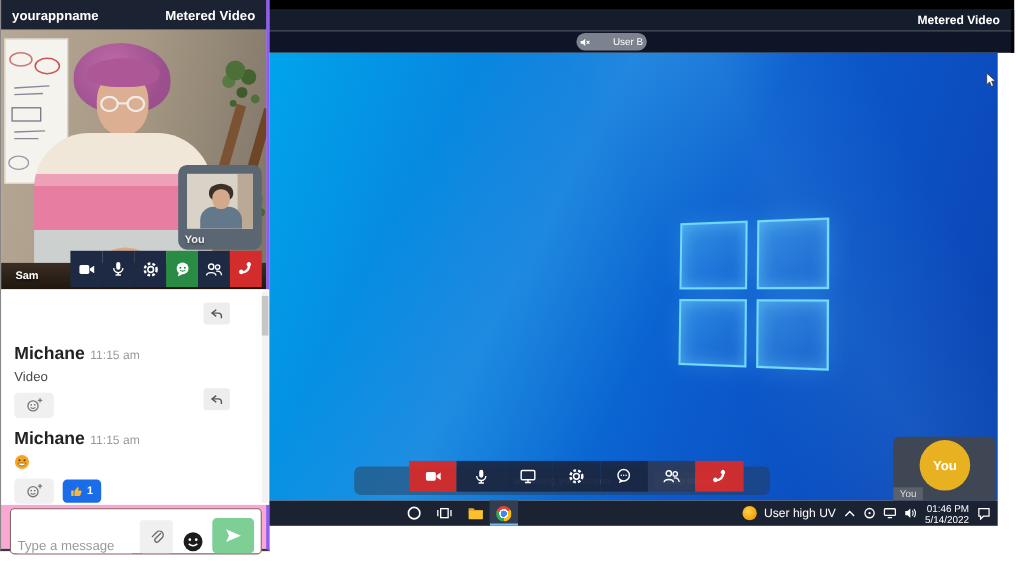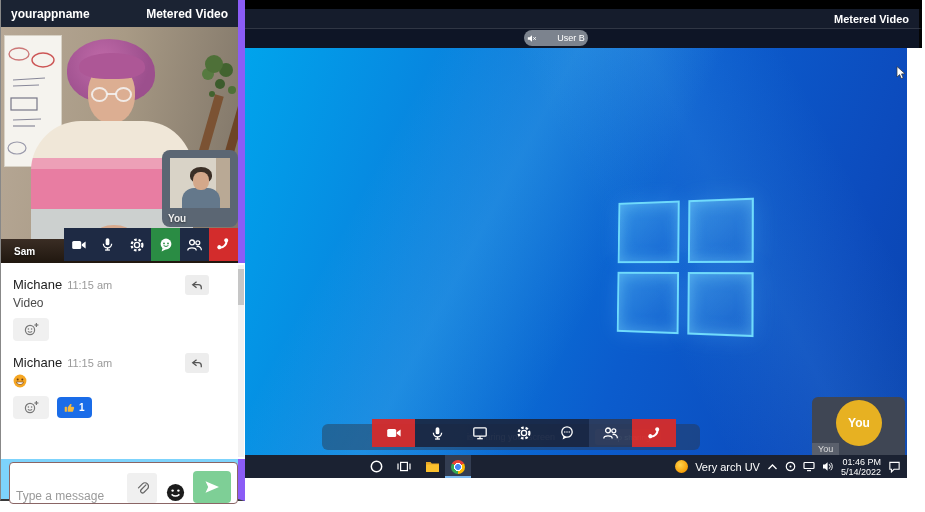--- a/index.html
+++ b/index.html
@@ -1,21 +1,21 @@
 <!DOCTYPE html>
 <html><head>
 <meta charset="utf-8">
 <style>
   * { margin:0; padding:0; box-sizing:border-box; }
   body { font-family:"Liberation Sans", sans-serif; background:#fff; }
   .screen { position:relative; width:925px; height:512px; background:#fff; overflow:hidden; }
   .abs { position:absolute; }
 
   
-  .lp { left:0; top:0; width:245px; height:501px; background:#7dd3fc; border-right:7px solid #8b5cf6; border-bottom:2px solid #3a3a3a; border-left:1px solid #888; }
+  .lp { left:0; top:0; width:245px; height:501px; background:#f9a8d4; border-right:3px solid #8b5cf6; border-bottom:2px solid #3a3a3a; border-left:1px solid #888; }
   .lp-header { left:0; top:0; width:100%; height:27px; background:#1b2333; display:flex; align-items:center; justify-content:space-between; padding:0 10px; }
   .lp-header span { color:#fff; font-size:12px; font-weight:bold; }
 
   .lp-video { left:0; top:27px; width:100%; height:236px; overflow:hidden;
     background:linear-gradient(100deg,#b7a896 0%,#a89a85 45%,#7e7467 100%); }
   .whiteboard { left:3px; top:8px; width:58px; height:132px; background:#f5f3ee; border:1px solid #d8d2c6; }
   .plant-top { left:204px; top:28px; width:18px; height:18px; border-radius:50%; background:#4e7038;
     box-shadow:12px 6px 0 -2px #42632f,-6px 10px 0 -3px #567a40,6px 20px 0 -4px #3c5c2c,18px 26px 0 -5px #4e7038,-2px 30px 0 -6px #42632f; }
   .ladder1 { left:196px; top:66px; width:9px; height:130px; background:#7b5233; transform:rotate(16deg); }
   .ladder2 { left:222px; top:70px; width:9px; height:124px; background:#6d4527; transform:rotate(16deg); }
@@ -45,21 +45,21 @@
   .lp-toolbar { left:63px; bottom:2px; height:33px; display:flex; z-index:5; }
   .lp-toolbar .tbtn { width:29px; height:33px; display:flex; align-items:center; justify-content:center; background:#1e2a44; cursor:pointer; }
   .tbtn.green { background:#2a8c44; }
   .tbtn.red { background:#d32c2c; }
 
   .lp-chat { left:0; top:263px; width:244px; height:196px; background:#fff; }
   .chat-scroll { right:1px; top:2px; width:6px; height:192px; background:#f2f2f2; }
   .chat-thumb { right:1px; top:6px; width:6px; height:36px; background:#c6c6c6; }
   .msg { position:absolute; left:12px; width:210px; }
   .msg-head { display:flex; align-items:baseline; gap:5px; }
-  .msg-author { font-size:13px; font-weight:normal; color:#222; }
+  .msg-author { font-size:16px; font-weight:bold; color:#222;margin-top:36px; }
   .msg-time { font-size:11px; color:#9a9a9a; }
   .reply-btn { position:absolute; right:14px; top:-2px; width:24px; height:20px; background:#ededed; border-radius:3px; display:flex; align-items:center; justify-content:center; cursor:pointer; }
   .msg-text { margin-top:4px; font-size:12px; color:#4a4a4a; }
   .react-row { margin-top:8px; display:flex; gap:8px; align-items:center; }
   .chip { width:36px; height:23px; background:#f0f0f0; border-radius:4px; display:flex; align-items:center; justify-content:center; cursor:pointer; }
   .pill-react { height:21px; padding:0 7px; background:#1a6ce8; border-radius:4px; display:flex; align-items:center; gap:4px; cursor:pointer; }
   .pill-react span { color:#fff; font-size:10px; font-weight:bold; }
   .msg1 { top:14px; } .msg2 { top:92px; }
 
   .composer { left:8px; top:462px; width:229px; height:42px; border:1.5px solid #8a6565; border-radius:4px; background:#fff; display:flex; align-items:flex-end; padding:0 6px; gap:7px; }
@@ -432,21 +432,21 @@
         <path d="M1,2 h4.4 l1.4,1.6 h7.2 v2 h-13 z" fill="#e8a826"></path>
         <rect x="1" y="4.6" width="13" height="7.4" rx="0.6" fill="#fbc02d"></rect>
       </svg>
     </div>
     <div class="tb-icon chrome-hl" style="left:200px">
       <div class="chrome-ball"></div>
     </div>
 
     <div class="tray">
       <div class="sun"></div>
-      <span class="uv-text">Very arch UV</span>
+      <span class="uv-text">User high UV</span>
       <svg width="11" height="8" viewBox="0 0 11 8">
         <path d="M1.5,6 L5.5,2 L9.5,6" fill="none" stroke="#fff" stroke-width="1.3"></path>
       </svg>
       <svg width="11" height="11" viewBox="0 0 11 11">
         <circle cx="5.5" cy="5.5" r="4.2" fill="none" stroke="#fff" stroke-width="1.2"></circle>
         <circle cx="5.5" cy="5.5" r="1" fill="#fff"></circle>
       </svg>
       <svg width="12" height="11" viewBox="0 0 12 11">
         <rect x="1" y="1.5" width="10" height="6" rx="0.8" fill="none" stroke="#fff" stroke-width="1.2"></rect>
         <line x1="4" y1="9.6" x2="8" y2="9.6" stroke="#fff" stroke-width="1.2"></line>

